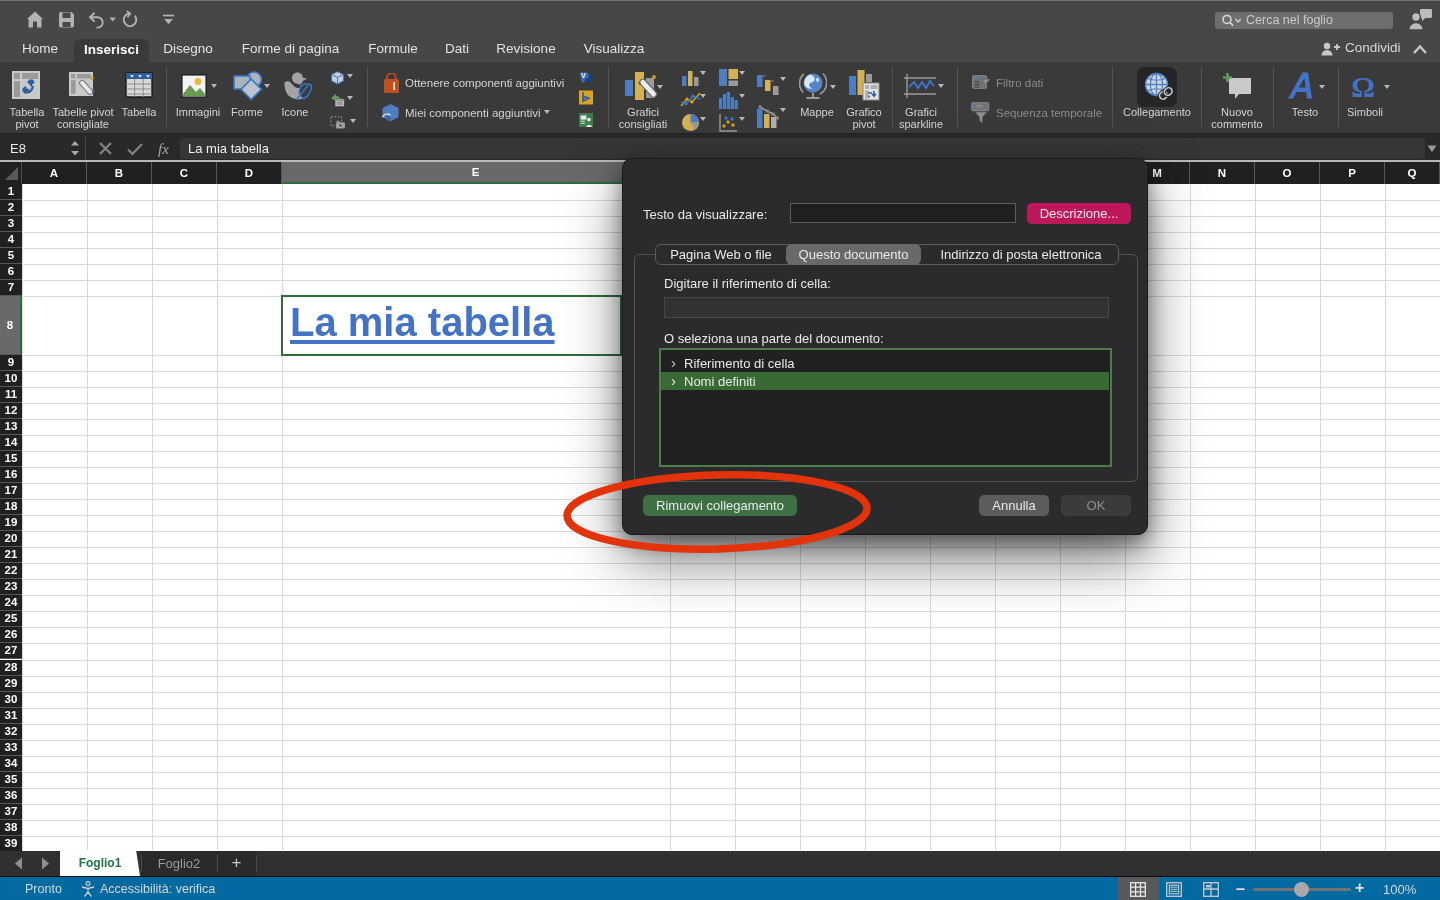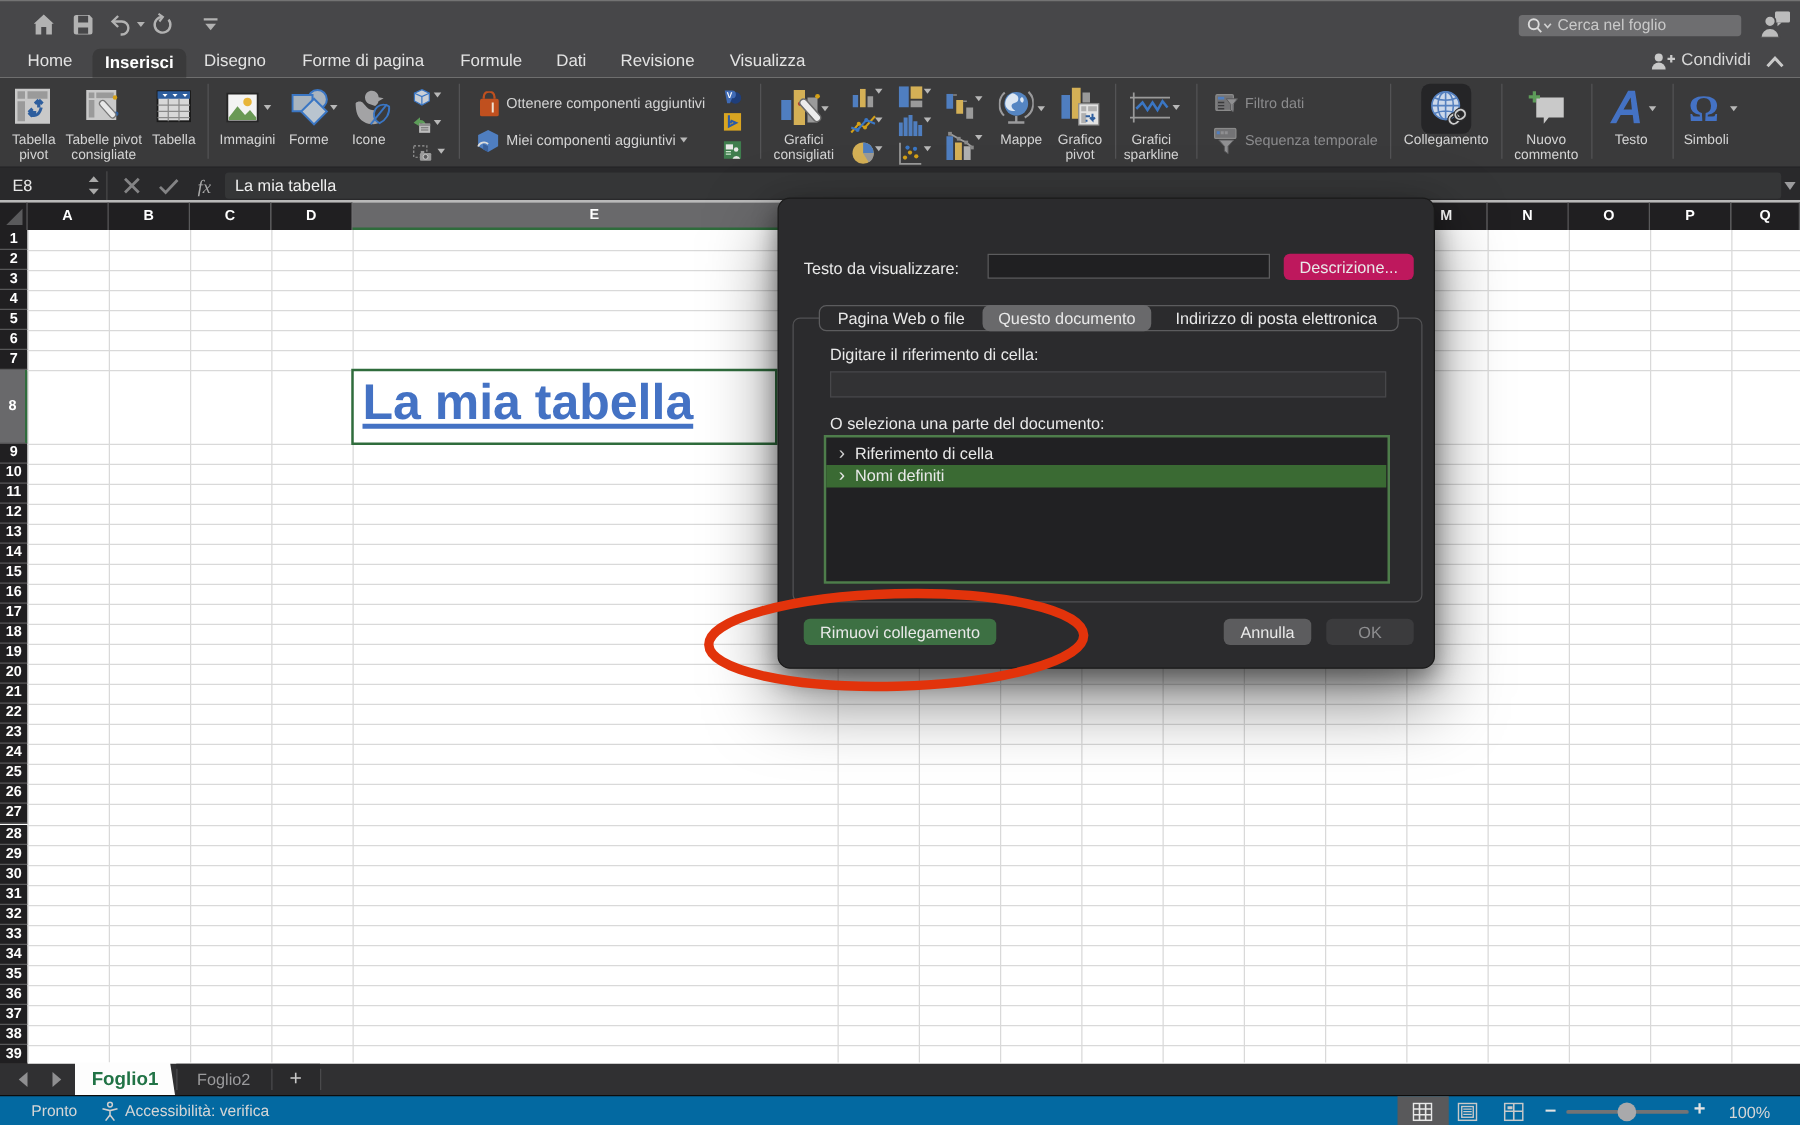--- a/index.html
+++ b/index.html
@@ -538,21 +538,21 @@
 
   <svg class="abs" style="left:557px;top:464px;z-index:60" width="330" height="100" viewBox="0 0 330 100">
     <ellipse cx="160" cy="48" rx="150" ry="37" fill="none" stroke="#e2330b" stroke-width="7.5" transform="rotate(-1.5 160 48)"></ellipse>
   </svg>
 
   <div class="abs" id="sheetbar" style="left:0;top:851px;width:1440px;height:25px;background:#303032;">
     <svg class="abs" style="left:12px;top:6px" width="40" height="13" viewBox="0 0 40 13">
       <path d="M10 0.5 L3 6.5 L10 12.5 z" fill="#8f8f91"></path>
       <path d="M30 0.5 L37 6.5 L30 12.5 z" fill="#8f8f91"></path>
     </svg>
-    <div class="abs" style="left:60px;top:-1.5px;width:80px;height:26.5px;background:#fdfdfd;color:#217346;font-weight:bold;font-size:15px;text-align:center;line-height:27px;clip-path:polygon(0 0, 95% 0, 100% 100%, 0 100%);">Foglio1</div>
+    <div class="abs" style="left:60px;top:-1.5px;width:80px;height:26.5px;background:#fdfdfd;color:#217346;font-weight:bold;font-size:12px;text-align:center;line-height:27px;clip-path:polygon(0 0, 95% 0, 100% 100%, 0 100%);">Foglio1</div>
     <div class="abs" style="left:141px;top:4px;width:1px;height:17px;background:#4a4a4c;z-index:3;"></div>
     <div class="abs" style="left:141px;top:0;width:76px;height:25px;color:#9b9b9d;font-size:13px;text-align:center;line-height:25px;background:#2a2a2c;">Foglio2</div>
     <div class="abs" style="left:217px;top:4px;width:1px;height:17px;background:#4a4a4c;z-index:3;"></div>
     <div class="abs" style="left:217px;top:0;width:39px;height:25px;color:#c9c9c9;font-size:17px;text-align:center;line-height:23px;background:#2a2a2c;">+</div>
     <div class="abs" style="left:256px;top:4px;width:1px;height:17px;background:#4a4a4c;z-index:3;"></div>
   </div>
 
   <div class="abs" id="statusbar" style="left:0;top:876px;width:1440px;height:24px;background:#0369a1;border-top:1.5px solid #0c0c0c;color:#d6d6d6;font-size:12.5px;">
     <div class="abs" style="left:25px;top:5px;">Pronto</div>
     <svg class="abs" style="left:80px;top:4px" width="16" height="16" viewBox="0 0 16 16">

